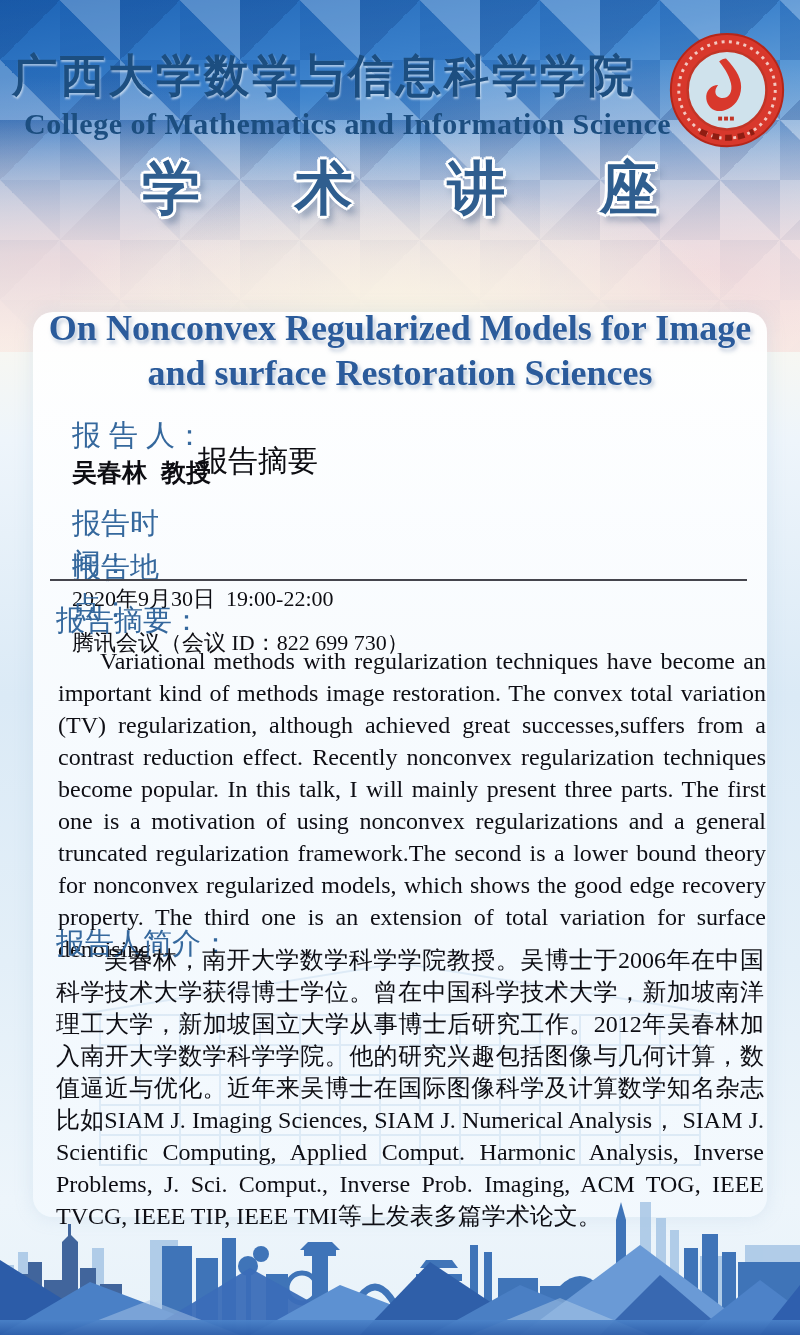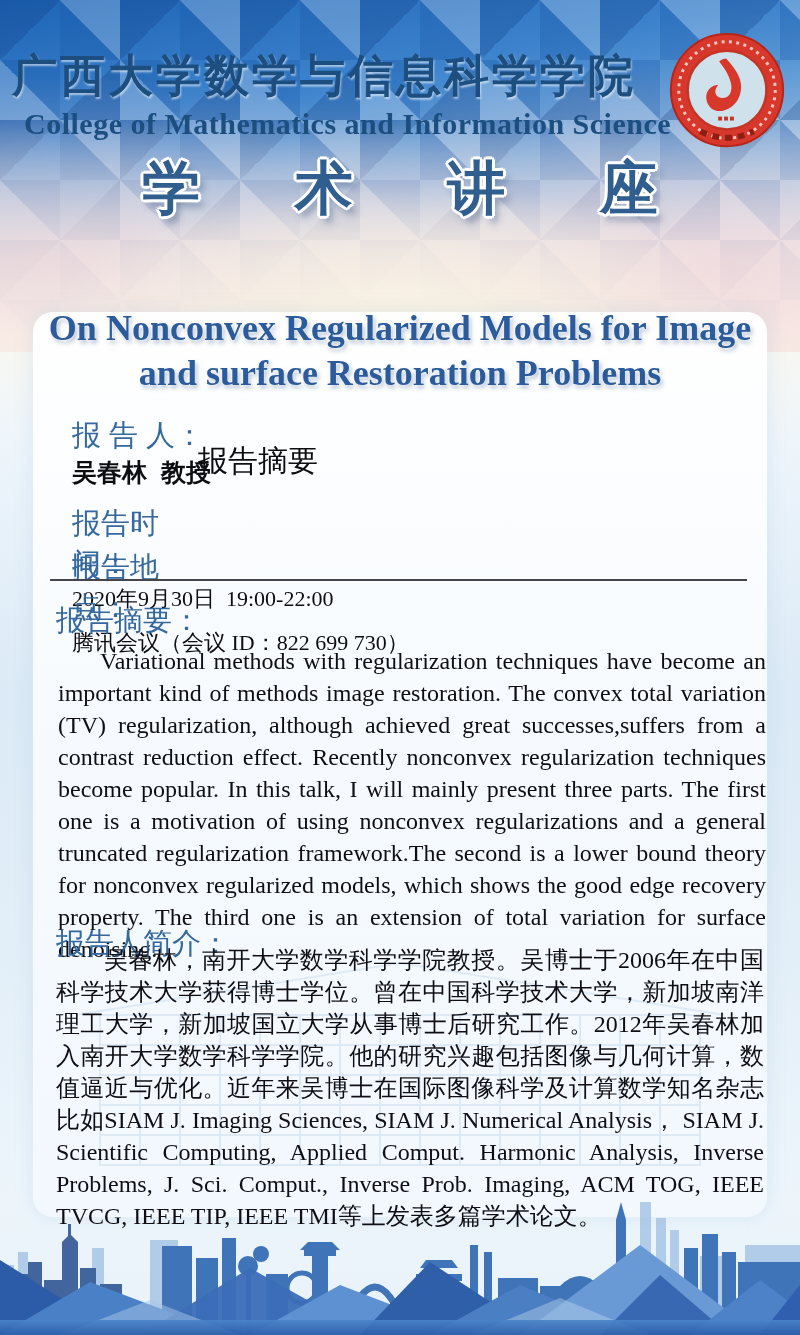--- a/index.html
+++ b/index.html
@@ -111,21 +111,21 @@
     <rect x="68" y="90" width="4" height="4" fill="#c23527"></rect>
     <path d="M38,105 Q65,118 92,105" fill="none" stroke="#8f1d12" stroke-width="6" stroke-dasharray="7 6"></path>
   </svg>
 
   <div class="banner">学 术 讲 座</div>
 
   <div class="card"></div>
 
   <div class="lecture-title">
     <div>On Nonconvex Regularized Models for Image</div>
-    <div>and surface Restoration Problems</div>
+    <div>and surface Restoration Sciences</div>
   </div>
 
   <div class="info-row row-speaker">
     <span class="info-label">报 告 人：</span>
     <span class="info-value-name">吴春林  教授</span>
   </div>
 
   <div class="info-row row-affiliation">报告摘要</div>
 
   <div class="info-row row-time">

